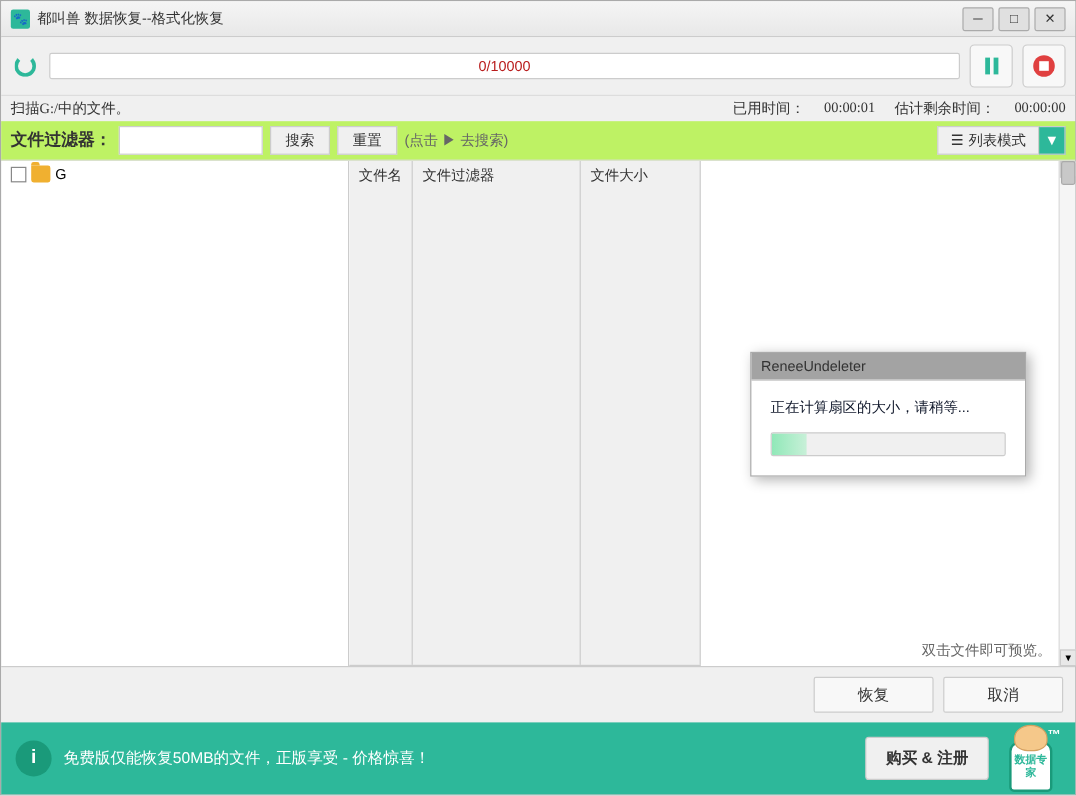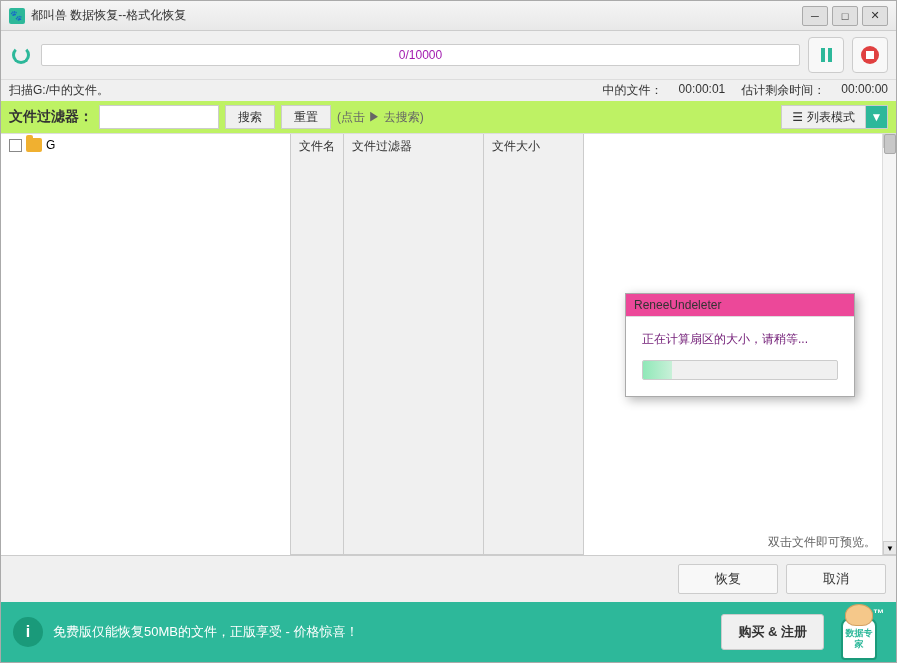--- a/index.html
+++ b/index.html
@@ -111,21 +111,21 @@
       left: 0;
       top: 0;
       height: 100%;
       background: #2db89a;
       width: 0%;
     }
     .progress-text {
       position: relative;
       z-index: 1;
       font-size: 12px;
-      color: #a21caf;
+      color: #b91c1c;
     }
 
     .toolbar-btn {
       width: 36px;
       height: 36px;
       border: 1px solid #ccc;
       border-radius: 4px;
       background: #f8f8f8;
       cursor: pointer;
       display: flex;
@@ -163,20 +163,21 @@
     
     .status-bar {
       background: #f0f0f0;
       padding: 2px 8px;
       display: flex;
       align-items: center;
       gap: 4px;
       flex-shrink: 0;
       font-size: 12px;
       color: #333;
+      font-family: Liberation Serif, serif;
     }
     .status-bar-left { flex: 1; }
     .status-bar-right {
       display: flex;
       gap: 16px;
       font-size: 12px;
       color: #333;
     }
 
     
@@ -382,35 +383,35 @@
     }
     .dialog {
       background: white;
       border: 1px solid #aaa;
       box-shadow: 3px 3px 10px rgba(0,0,0,0.3);
       padding: 0;
       width: 230px;
       pointer-events: all;
     }
     .dialog-title {
-      background: #ec4899;
+      background: #a3a3a3;
       border-bottom: 1px solid #ddd;
       padding: 4px 8px;
       font-size: 12px;
       color: #333;
       display: flex;
       align-items: center;
       justify-content: space-between;
     }
     .dialog-body {
       padding: 14px 16px 16px;
     }
     .dialog-message {
       font-size: 12px;
-      color: #701a75;
+      color: #0f172a;
       margin-bottom: 12px;
     }
     .dialog-progress {
       width: 100%;
       height: 20px;
       background: #f0f0f0;
       border: 1px solid #ccc;
       border-radius: 2px;
       overflow: hidden;
     }
@@ -563,21 +564,21 @@
     <div class="toolbar-btn">
       <div class="stop-icon">
         <div class="stop-square"></div>
       </div>
     </div>
   </div>
 
   <div class="status-bar">
     <span class="status-bar-left">扫描G:/中的文件。</span>
     <div class="status-bar-right">
-      <span>中的文件：</span>
+      <span>已用时间：</span>
       <span>00:00:01</span>
       <span>估计剩余时间：</span>
       <span>00:00:00</span>
     </div>
   </div>
 
   <div class="filter-bar">
     <span class="filter-label">文件过滤器：</span>
     <input class="filter-input" type="text" style="">
     <button class="filter-btn">搜索</button>

